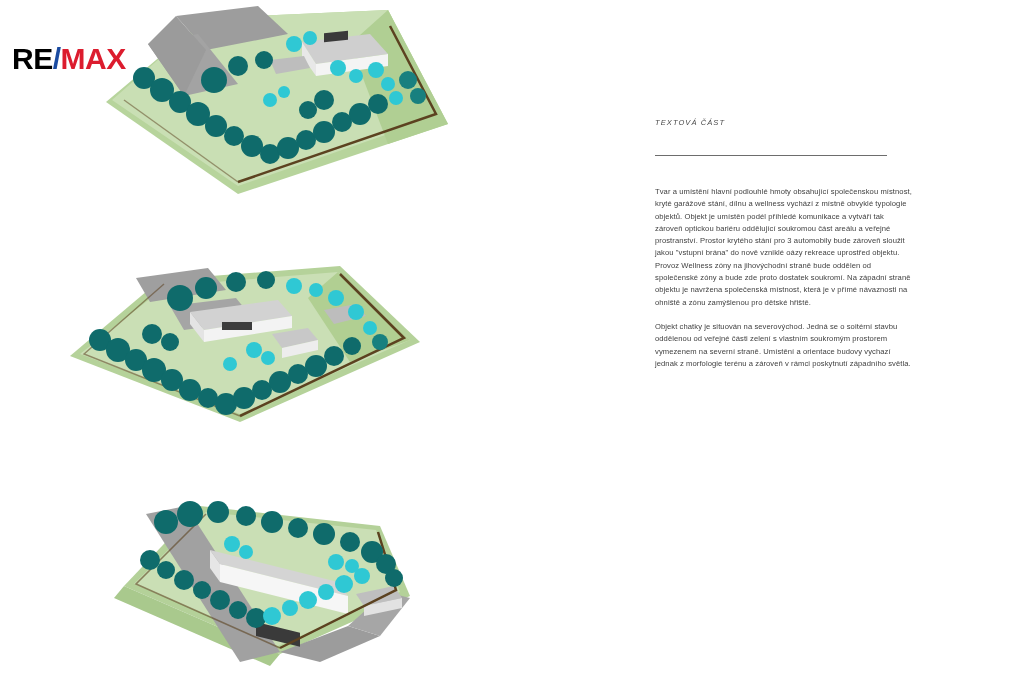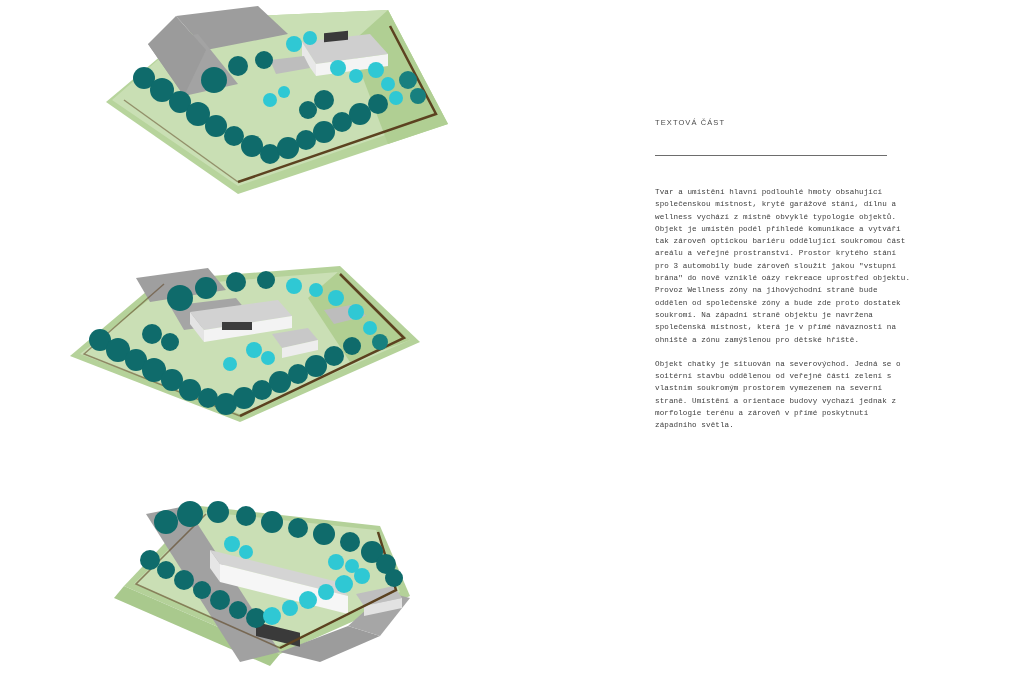--- a/index.html
+++ b/index.html
@@ -35,47 +35,51 @@
   .text-col {
     position: absolute;
     left: 655px; top: 118px;
     width: 258px;
   }
   .text-heading {
     font-size: 7.5px;
     letter-spacing: 1.1px;
     color: #4a4a4a;
     text-transform: uppercase;
+    font-style: italic;
   }
   .rule {
     margin-top: 28px;
     border-top: 1px solid #6d6d6d;
     width: 232px;
   }
   .body-copy {
     margin-top: 30px;
     font-size: 7.6px;
     line-height: 1.62;
     color: #3e3e3e;
     letter-spacing: 0.08px;
   }
-  .body-copy p { margin: 0 0 12px 0; font-family: Liberation Mono, monospace; }
+  .body-copy p { margin: 0 0 12px 0; }
   .body-copy p:last-child { margin-bottom: 0; }
 
   
   .render {
     position: absolute;
   }
   .render svg { display: block; }
 </style>
 </head>
 <body>
 
 <div class="page">
 
+  <div class="logo">
+    <span>RE</span><span class="slash">/</span><span class="max">MAX</span>
+  </div>
 
   <div class="render" style="left:88px; top:4px;">
     <svg width="400" height="200" viewBox="0 0 400 200" xmlns="http://www.w3.org/2000/svg">
 
       <polygon points="118,14 300,6 360,120 150,190 18,98" fill="#b7d49c"></polygon>
       <polygon points="118,14 300,6 352,112 150,182 24,96" fill="#c9dfb4"></polygon>
 
       <polygon points="300,6 360,120 300,140 262,40" fill="#b0cf93"></polygon>
 
       <polygon points="88,12 170,2 200,30 118,46" fill="#9d9d9d"></polygon>
@@ -244,17 +248,17 @@
           <circle cx="272" cy="100" r="7"></circle>
       </g>
     </svg>
   </div>
 
   <div class="text-col">
     <div class="text-heading">TEXTOVÁ ČÁST</div>
     <div class="rule"></div>
     <div class="body-copy">
       <p>Tvar a umístění hlavní podlouhlé hmoty obsahující společenskou místnost, kryté garážové stání, dílnu a wellness vychází z místně obvyklé typologie objektů. Objekt je umístěn podél příhledé komunikace a vytváří tak zároveň optickou bariéru oddělující soukromou část areálu a veřejné prostranství. Prostor krytého stání pro 3 automobily bude zároveň sloužit jakou "vstupní brána" do nově vzniklé oázy rekreace uprostřed objektu. Provoz Wellness zóny na jihovýchodní straně bude oddělen od společenské zóny a bude zde proto dostatek soukromí. Na západní straně objektu je navržena společenská místnost, která je v přímé návaznosti na ohniště a zónu zamýšlenou pro dětské hřiště.</p>
-      <p>Objekt chatky je situován na severovýchod. Jedná se o soitérní stavbu oddělenou od veřejné části zelení s vlastním soukromým prostorem vymezenem na severní straně. Umístění a orientace budovy vychazí jednak z morfologie terénu a zároveň v přímé poskytnutí západního světla.</p>
+      <p>Objekt chatky je situován na severovýchod. Jedná se o soitérní stavbu oddělenou od veřejné části zelení s vlastním soukromým prostorem vymezenem na severní straně. Umístění a orientace budovy vychazí jednak z morfologie terénu a zároveň v rámci poskytnutí západního světla.</p>
     </div>
   </div>
 
 </div>
 
 </body></html>

